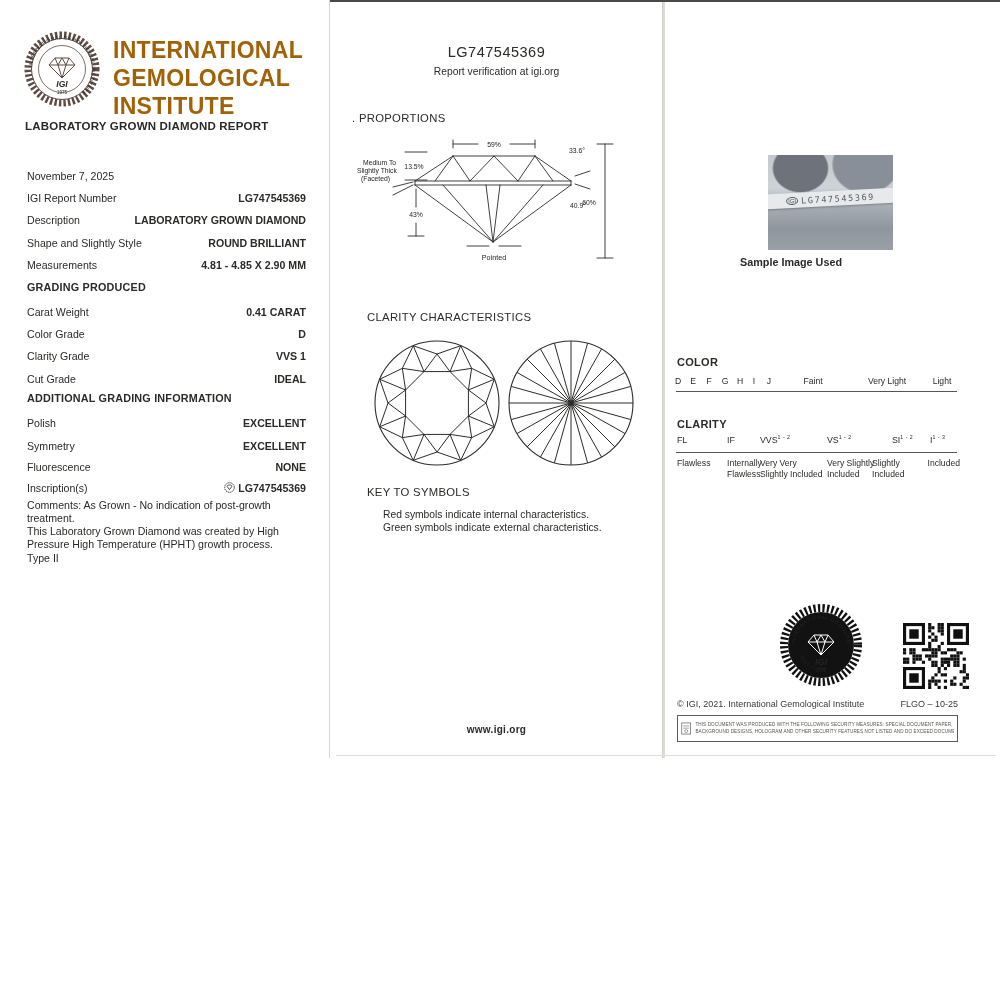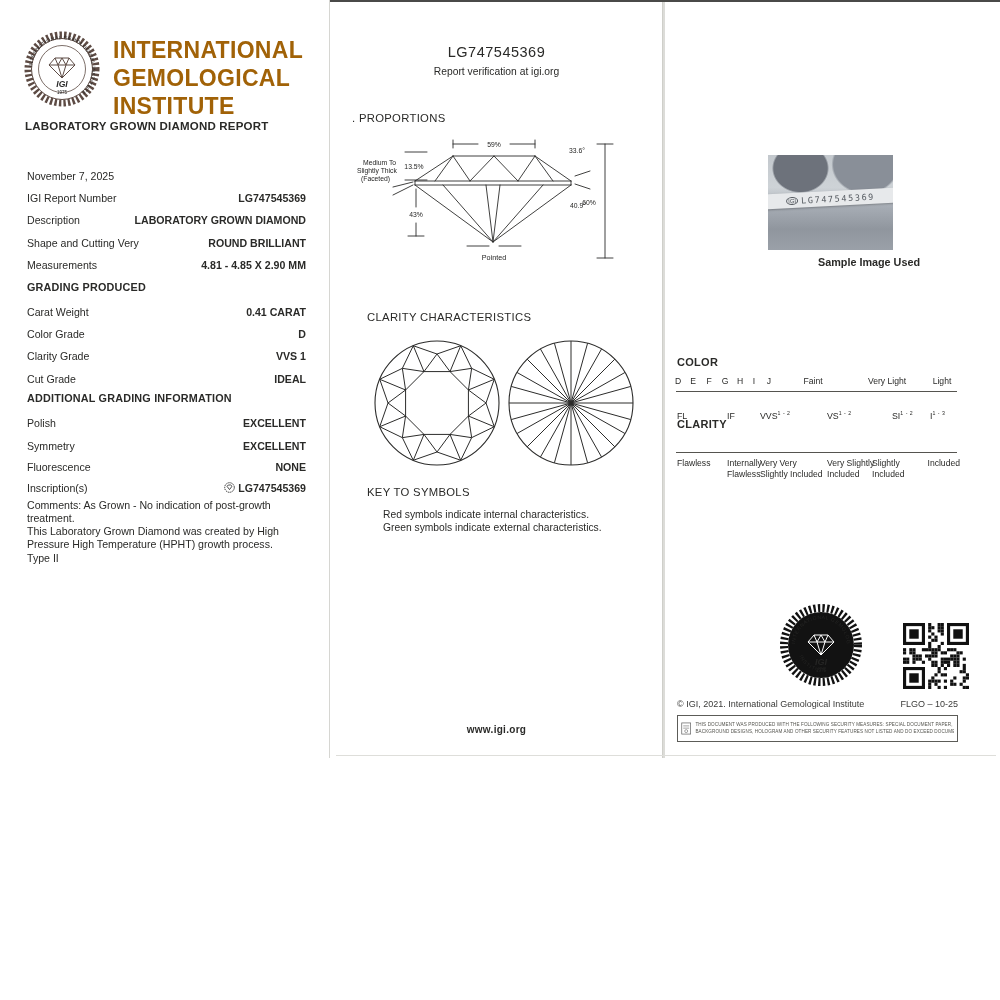--- a/index.html
+++ b/index.html
@@ -36,25 +36,25 @@
   .photo{left:768px;top:155px;width:125px;height:95px;overflow:hidden;
     background:
       radial-gradient(ellipse 46px 40px at 26% 14%, #6d727b 0 58%, rgba(109,114,123,0) 62%),
       radial-gradient(ellipse 55px 48px at 78% 10%, #898f98 0 58%, rgba(137,143,152,0) 62%),
       linear-gradient(180deg,#c3c8cd 0%,#ced3d7 34%,#a6acb4 55%,#90969e 78%,#9aa0a8 100%);}
   .band{position:absolute;left:-6px;right:-6px;top:36px;height:15px;background:#e7e9eb;
     transform:rotate(-3deg);box-shadow:0 1px 2px rgba(0,0,0,.25);
     display:flex;align-items:center;justify-content:center;}
   .band .btxt{font-family:"DejaVu Sans Mono",monospace;font-size:8.5px;letter-spacing:1.6px;color:#565b61;}
   .band .bico{font-size:6px;border:1px solid #565b61;border-radius:50%;padding:0 1px;margin-right:3px;color:#565b61;}
-  .caption{left:740px;top:256px;width:180px;text-align:right;font-size:10.8px;font-weight:700;}
+  .caption{left:740px;top:256px;width:180px;text-align:left;font-size:10.8px;font-weight:700;}
   .r-h{font-size:11px;font-weight:700;letter-spacing:.3px;}
   .cl{position:absolute;top:376px;font-size:8.6px;transform:translateX(-50%);}
   .scale-line{height:1px;background:#55544f;}
-  .cg{position:absolute;top:410px;font-size:8.8px;}
+  .cg{position:absolute;top:434px;font-size:8.8px;}
   .cg sup{font-size:5.2px;letter-spacing:.5px;}
   .cd{position:absolute;top:458px;font-size:8.6px;line-height:1.3;}
   .copyright{left:677px;top:699px;font-size:9px;color:#3a3a38;}
   .formcode{left:860px;top:699px;width:98px;text-align:right;font-size:9px;color:#3a3a38;}
   .secbox{left:677px;top:715px;width:281px;height:27px;border:1.5px solid #5c5c58;display:flex;align-items:center;gap:4px;padding:0 3px;box-sizing:border-box;}
   .sectext{font-size:4.6px;line-height:1.5;color:#55554f;letter-spacing:.1px;white-space:nowrap;overflow:hidden;}
 </style>
 </head>
 <body>
 
@@ -97,21 +97,21 @@
 
   <div class="abs frow" style="top:192px">
     <span class="lab">IGI Report Number</span>
     <span class="val">LG747545369</span>
   </div>
   <div class="abs frow" style="top:214px">
     <span class="lab">Description</span>
     <span class="val">LABORATORY GROWN DIAMOND</span>
   </div>
   <div class="abs frow" style="top:237px">
-    <span class="lab">Shape and Cutting Very</span>
+    <span class="lab">Shape and Slightly Style</span>
     <span class="val">ROUND BRILLIANT</span>
   </div>
   <div class="abs frow" style="top:259px">
     <span class="lab">Measurements</span>
     <span class="val">4.81 - 4.85 X 2.90 MM</span>
   </div>
 
   <div class="abs hrow" style="top:281px">GRADING PRODUCED</div>
 
   <div class="abs frow" style="top:306px">

